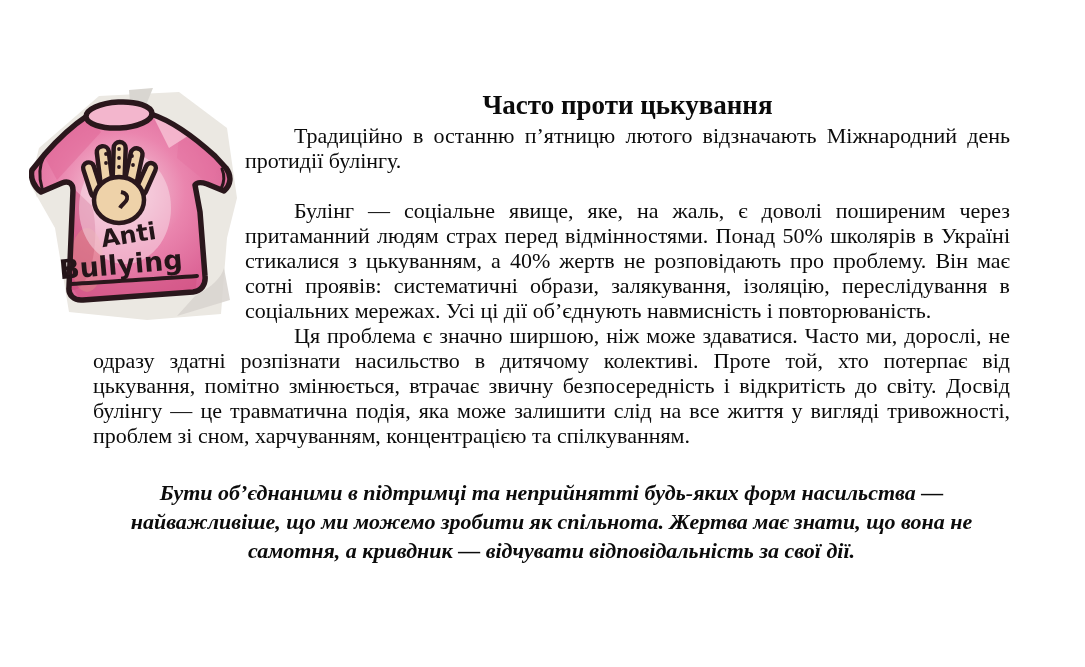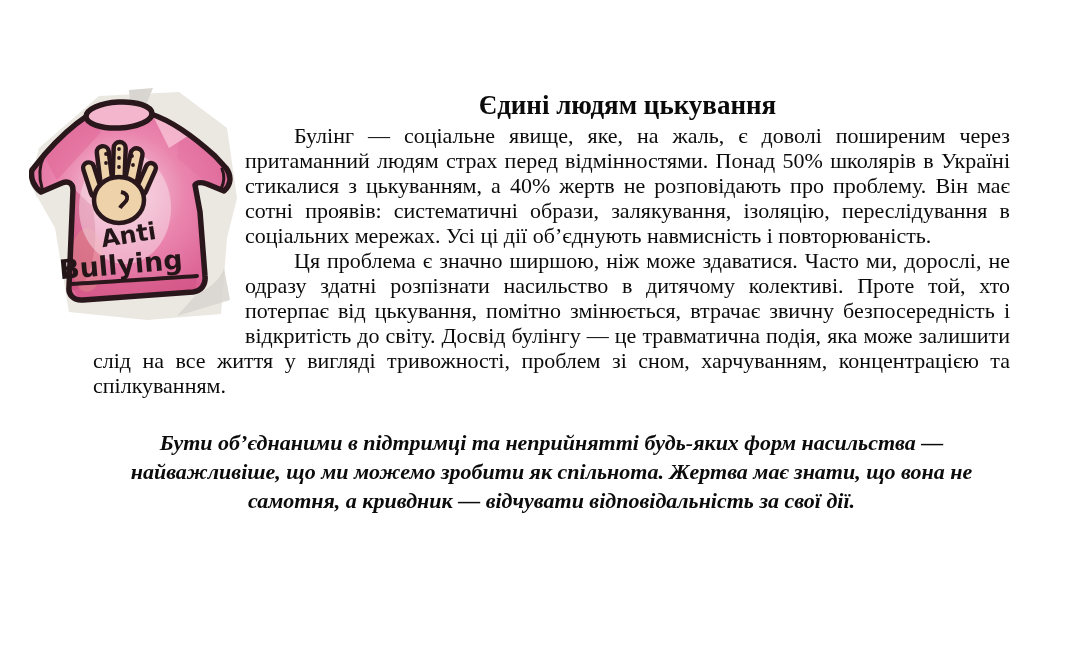--- a/index.html
+++ b/index.html
@@ -33,21 +33,21 @@
     text-align: center;
     white-space: nowrap;
   }
   p.body-par {
     margin: 0;
     font-size: 22px;
     line-height: 25px;
     text-align: justify;
     text-indent: 49px;
   }
-  p.body-par.spaced { }
+  p.body-par.spaced { margin-top: 25px; }
   p.closing-quote {
     margin: 30px 0 0 0;
     font-size: 22px;
     line-height: 29px;
     text-align: center;
     font-style: italic;
     font-weight: bold;
   }
   .shirt-word {
     font-family: "DejaVu Sans", sans-serif;
@@ -135,19 +135,20 @@
           <circle cx="103" cy="68" r="1.9"></circle>
             <circle cx="104" cy="77" r="1.9"></circle>
           <circle cx="116" cy="81" r="1.9"></circle>
         </g>
 
         <text class="shirt-word" x="72" y="156" font-size="24" transform="rotate(-9 94 148)">Anti</text>
         <text class="shirt-word" x="30" y="186" font-size="27" transform="rotate(-5 92 178)">Bullying</text>
       </svg>
     </div>
 
-    <h1 class="doc-title">Єдині людям цькування</h1>
+    <h1 class="doc-title">Часто проти цькування</h1>
+    <p class="body-par">Традиційно в останню п’ятницю лютого відзначають Міжнародний день протидії булінгу.</p>
     <p class="body-par spaced">Булінг — соціальне явище, яке, на жаль, є доволі поширеним через притаманний людям страх перед відмінностями. Понад 50% школярів в Україні стикалися з цькуванням, а 40% жертв не розповідають про проблему. Він має сотні проявів: систематичні образи, залякування, ізоляцію, переслідування в соціальних мережах. Усі ці дії об’єднують навмисність і повторюваність.</p>
     <p class="body-par">Ця проблема є значно ширшою, ніж може здаватися. Часто ми, дорослі, не одразу здатні розпізнати насильство в дитячому колективі. Проте той, хто потерпає від цькування, помітно змінюється, втрачає звичну безпосередність і відкритість до світу. Досвід булінгу — це травматична подія, яка може залишити слід на все життя у вигляді тривожності, проблем зі сном, харчуванням, концентрацією та спілкуванням.</p>
     <p class="closing-quote">Бути об’єднаними в підтримці та неприйнятті будь-яких форм насильства — найважливіше, що ми можемо зробити як спільнота. Жертва має знати, що вона не самотня, а кривдник — відчувати відповідальність за свої дії.</p>
 
   </div>
 </div>
 
 </body></html>

